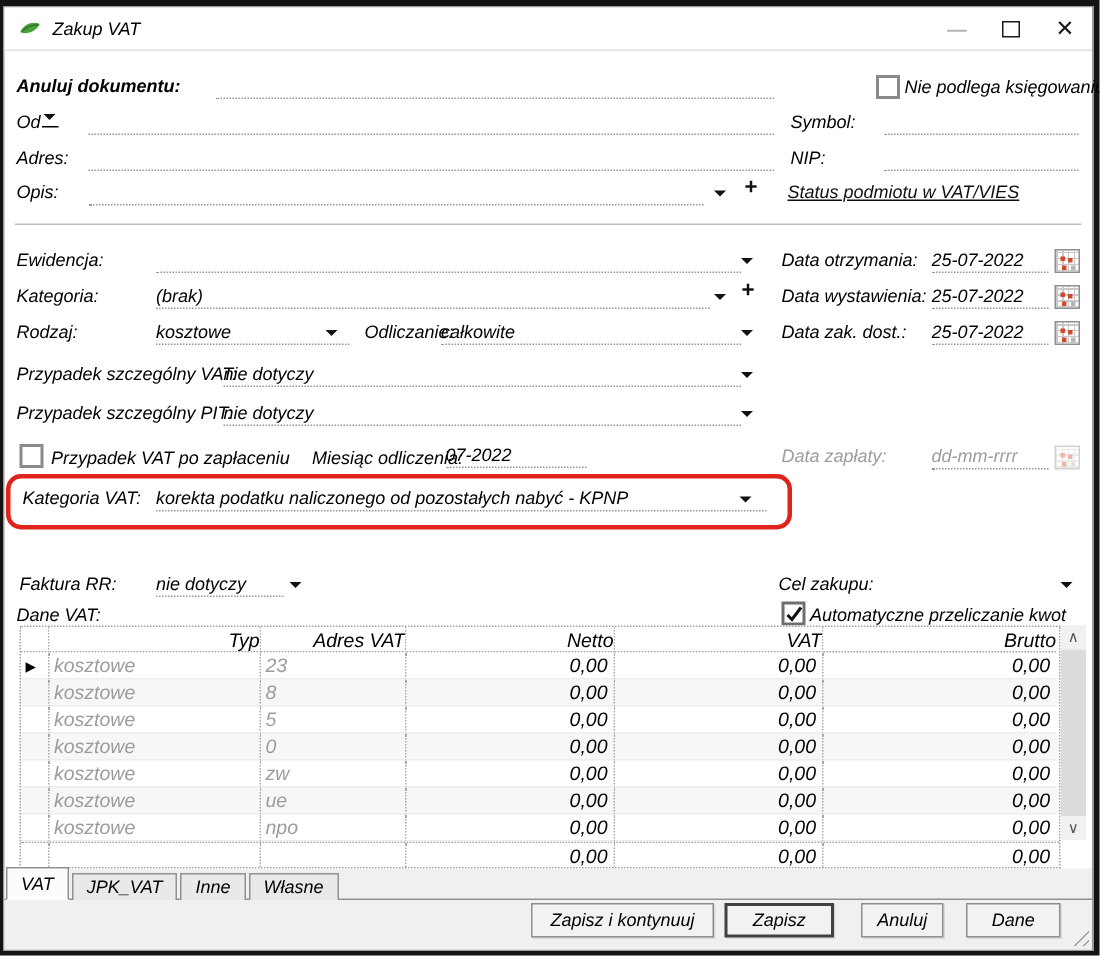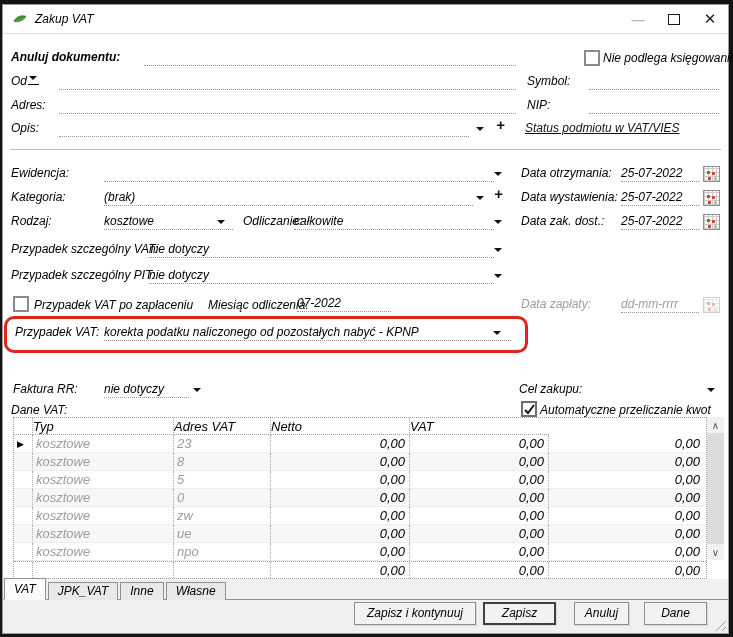--- a/index.html
+++ b/index.html
@@ -45,21 +45,21 @@
       repeating-linear-gradient(0deg,#c9c9c9 0 1px,transparent 1px 4px),#fff}
   .cal::after{content:"";position:absolute;left:3px;top:4px;width:3px;height:3px;background:#cf4a2a;
       box-shadow:5px 1px #cf4a2a,1px 6px #cf4a2a,7px 6px #b6b6b6}
   .cal.disabled{opacity:.4}
   
   .annot{position:absolute;left:1px;top:311px;width:518px;height:31px;border:3px solid #e0241c;border-radius:10px;pointer-events:none;z-index:5}
   
   .vat-table{position:absolute;left:10px;top:412px;width:694px;height:162px;border:1px dotted #9f9f9f;box-sizing:border-box;font-size:13px;background:#fff}
   .thead,.trow{display:grid;grid-template-columns:19px 141px 97px 139px 139px 155px}
   .thead{height:17px;line-height:17px}
-  .thead .tc{text-align:left;border-bottom:1px dotted #9f9f9f}
+  .thead .tc{text-align:right;border-bottom:1px dotted #9f9f9f}
   .trow{height:18px;line-height:18px}
   .trow:nth-child(even){background:#f7f7f7}
   .tc{border-right:1px dotted #a8a8a8;overflow:hidden;white-space:nowrap;box-sizing:border-box}
   .tc:last-child{border-right:none}
   .trow .tc{border-bottom:1px solid #ededed}
   .gtxt{color:#9c9c9c;padding-left:3px}
   .num{text-align:right;padding-right:4px}
   .mk{position:relative}
   .marker{position:absolute;left:3px;top:0;font-size:9px;line-height:18px;color:#000}
   .totals{border-top:1px dotted #9f9f9f}
@@ -162,21 +162,21 @@
   <span class="cb" style="left:10px;top:291px"></span>
   <span class="lbl" style="left:31px;top:292px">Przypadek VAT po zapłaceniu</span>
   <span class="lbl" style="left:205px;top:292px">Miesiąc odliczenia:</span>
   <span class="din" style="left:294px;top:290px;width:94px">07-2022</span>
   <span class="lbl gray" style="left:518px;top:291px">Data zapłaty:</span>
   <span class="din gray" style="left:618px;top:291px;width:78px">dd-mm-rrrr</span>
   <span class="cal disabled" style="left:700px;top:292px"></span>
 
   <div class="annot"></div>
 
-  <span class="lbl" style="left:12px;top:319px">Przypadek VAT:</span>
+  <span class="lbl" style="left:12px;top:319px">Kategoria VAT:</span>
   <span class="din" style="left:101px;top:319px;width:407px">korekta podatku naliczonego od pozostałych nabyć - KPNP</span>
   <span class="arr" style="left:490px;top:326px"></span>
 
   <span class="lbl" style="left:10px;top:376px">Faktura RR:</span>
   <span class="din" style="left:101px;top:376px;width:85px">nie dotyczy</span>
   <span class="arr" style="left:190px;top:383px"></span>
   <span class="lbl" style="left:516px;top:376px">Cel zakupu:</span>
   <span class="arr" style="left:704px;top:383px"></span>
 
   <span class="lbl" style="left:8px;top:397px">Dane VAT:</span>
@@ -187,20 +187,21 @@
     </span>
   <span class="lbl" style="left:537px;top:397px">Automatyczne przeliczanie kwot</span>
 
   <div class="vat-table">
     <div class="thead">
       <div class="tc"></div>
       <div class="tc">Typ</div>
       <div class="tc">Adres VAT</div>
       <div class="tc">Netto</div>
       <div class="tc">VAT</div>
+      <div class="tc">Brutto</div>
     </div>
     <div>
         <div class="trow">
           <div class="tc mk">
             <span class="marker">▶</span>
           </div>
           <div class="tc gtxt">kosztowe</div>
           <div class="tc gtxt">23</div>
           <div class="tc num">0,00</div>
           <div class="tc num">0,00</div>

